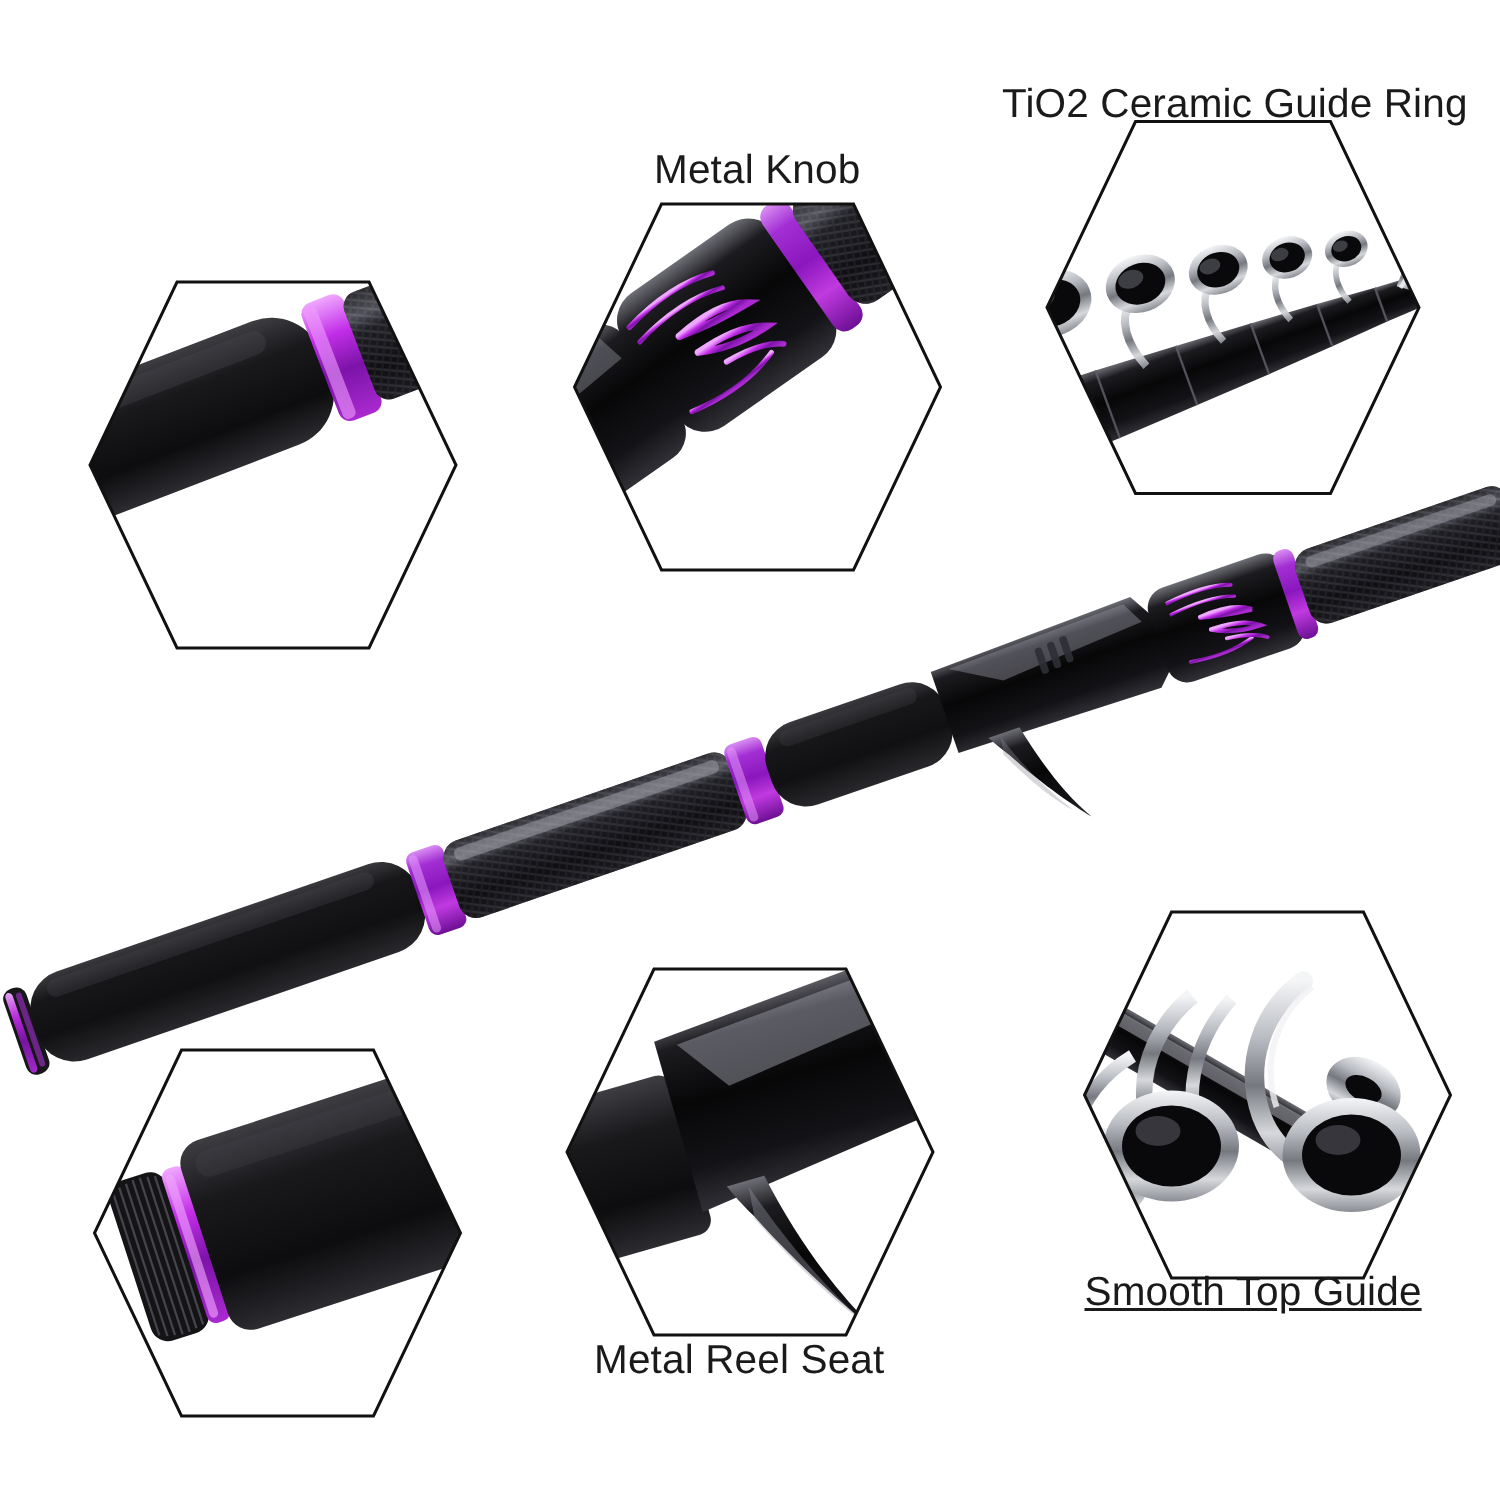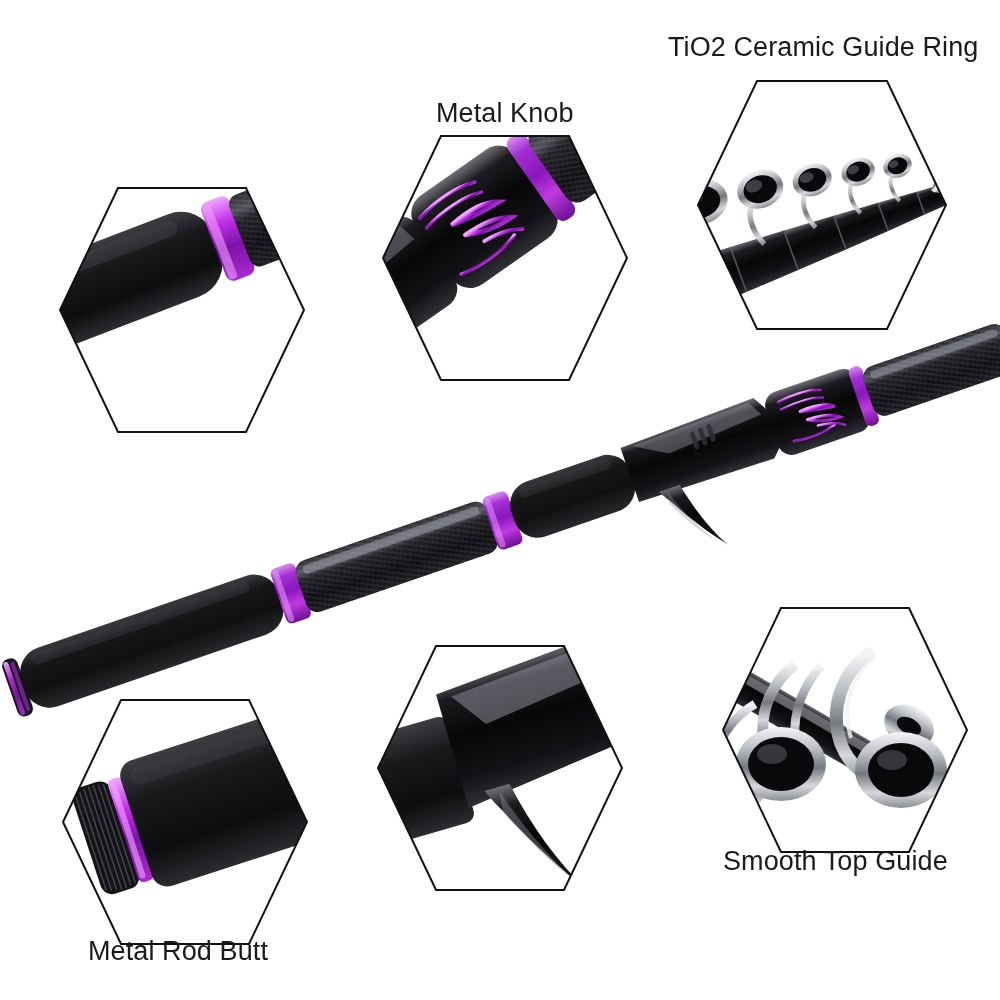--- a/index.html
+++ b/index.html
@@ -241,21 +241,21 @@
           <path d="M166 20 q26 2 38 12" stroke-width="3.8"></path>
         </g>
         <rect x="238" y="-50" width="22" height="100" rx="9" fill="url(#purp)"></rect>
         <rect x="258" y="-44" width="70" height="88" rx="14" fill="url(#weave)"></rect>
         <rect x="258" y="-44" width="70" height="88" rx="14" fill="url(#carbon)" opacity=".5"></rect>
       </g>
     </g>
     <polygon points="64,6 192,6 250,128 192,250 64,250 6,128" fill="none" stroke="#111" stroke-width="2"></polygon>
   </svg>
 
-  <div class="lbl" style="left:668px;top:34px;">TiO2 Ceramic Guide Ring</div>
+  <div class="lbl" style="left:668px;top:56px;">TiO2 Ceramic Guide Ring</div>
   <svg class="callout" style="left:692px;top:75px;" width="260" height="260">
     <defs>
         <clipPath id="clip3">
           <polygon points="65,6 195,6 254,130 195,254 65,254 6,130"></polygon>
         </clipPath>
       </defs>
     <g clip-path="url(#clip3)">
       <rect width="260" height="260" fill="#fff"></rect>
       <g transform="translate(-10,215) rotate(-20)">
         <path d="M0 -26 L60 -24 L60 24 L0 26 Z" fill="url(#gloss)"></path>
@@ -336,21 +336,20 @@
         </g>
         <rect x="38" y="-54" width="16" height="108" rx="6" fill="url(#purp2)"></rect>
         <rect x="40" y="-50" width="6" height="100" rx="3" fill="#f3a6ff" opacity=".6"></rect>
 
         <rect x="52" y="-66" width="180" height="132" rx="16" fill="url(#evaB)"></rect>
         <rect x="62" y="-58" width="158" height="18" rx="9" fill="#474750" opacity=".25"></rect>
       </g>
     </g>
     <polygon points="64,6 192,6 250,128 192,250 64,250 6,128" fill="none" stroke="#111" stroke-width="2"></polygon>
   </svg>
-  <div class="lbl" style="left:88px;top:938px;">Metal Rod Butt</div>
 
   <svg class="callout" style="left:372px;top:640px;" width="256" height="256">
     <defs>
         <clipPath id="clip5">
           <polygon points="64,6 192,6 250,128 192,250 64,250 6,128"></polygon>
         </clipPath>
       </defs>
     <g clip-path="url(#clip5)">
       <rect width="256" height="256" fill="#fff"></rect>
       <g transform="translate(10,120) rotate(-16)">
@@ -361,20 +360,21 @@
         <path d="M84 -42 L238 -54 L248 -24 L110 -6 Z" fill="#a9a9b6" opacity=".45"></path>
 
         <path d="M116 58 C126 108 142 150 164 186 C146 160 120 120 102 82 C94 68 92 62 90 58 Z" fill="url(#gloss)"></path>
         <path d="M104 62 C118 104 134 140 154 172 C138 152 118 118 102 84 Z" fill="#9898a6" opacity=".38"></path>
 
         <path d="M246 -60 L300 -66 L300 -30 L256 -24 Z" fill="url(#weave)"></path>
       </g>
     </g>
     <polygon points="64,6 192,6 250,128 192,250 64,250 6,128" fill="none" stroke="#111" stroke-width="2"></polygon>
   </svg>
+  <div class="lbl" style="left:396px;top:893px;">Metal Reel Seat</div>
 
   <svg class="callout" style="left:717px;top:602px;" width="256" height="256">
     <defs>
         <clipPath id="clip6">
           <polygon points="64,6 192,6 250,128 192,250 64,250 6,128"></polygon>
         </clipPath>
       </defs>
     <g clip-path="url(#clip6)">
       <rect width="256" height="256" fill="#fff"></rect>
 
@@ -402,15 +402,15 @@
         <path d="M40 6 C16 24 6 56 16 86" stroke="#f2f3f5" stroke-width="4" fill="none" opacity=".8"></path>
         <ellipse cx="74" cy="74" rx="26" ry="20" fill="url(#chrome)" transform="rotate(28 74 74)"></ellipse>
         <ellipse cx="74" cy="74" rx="13" ry="8" fill="#09090b" transform="rotate(28 74 74)"></ellipse>
         <ellipse cx="66" cy="118" rx="46" ry="38" fill="url(#chrome)"></ellipse>
         <ellipse cx="66" cy="118" rx="33" ry="27" fill="#09090b"></ellipse>
         <ellipse cx="57" cy="108" rx="15" ry="10" fill="#7b7b88" opacity=".4"></ellipse>
       </g>
     </g>
     <polygon points="64,6 192,6 250,128 192,250 64,250 6,128" fill="none" stroke="#111" stroke-width="2"></polygon>
   </svg>
-  <div class="lbl" style="left:723px;top:848px;">Smooth Top Guide</div>
+  <div class="lbl" style="left:723px;top:848px;text-decoration:underline;">Smooth Top Guide</div>
 
 </div>
 
 </body></html>

